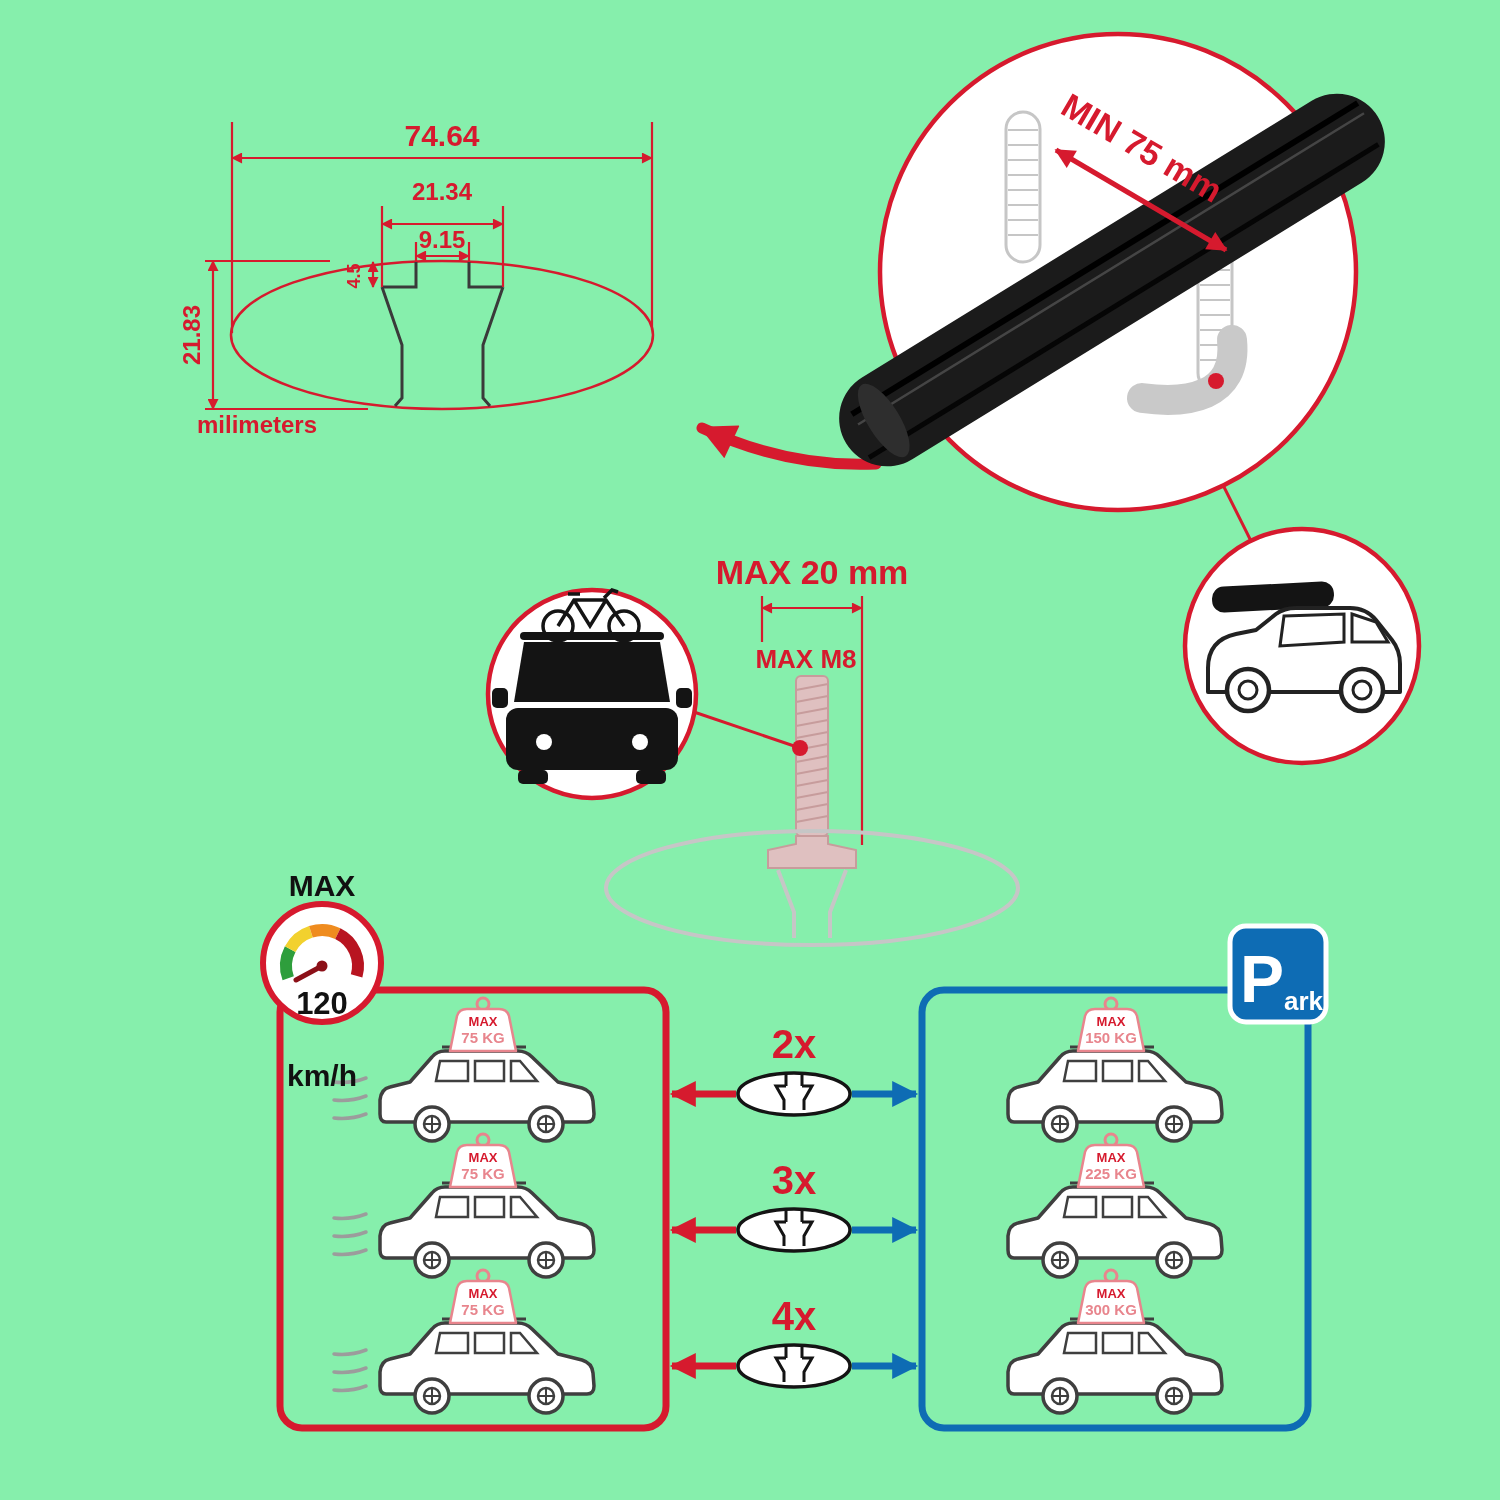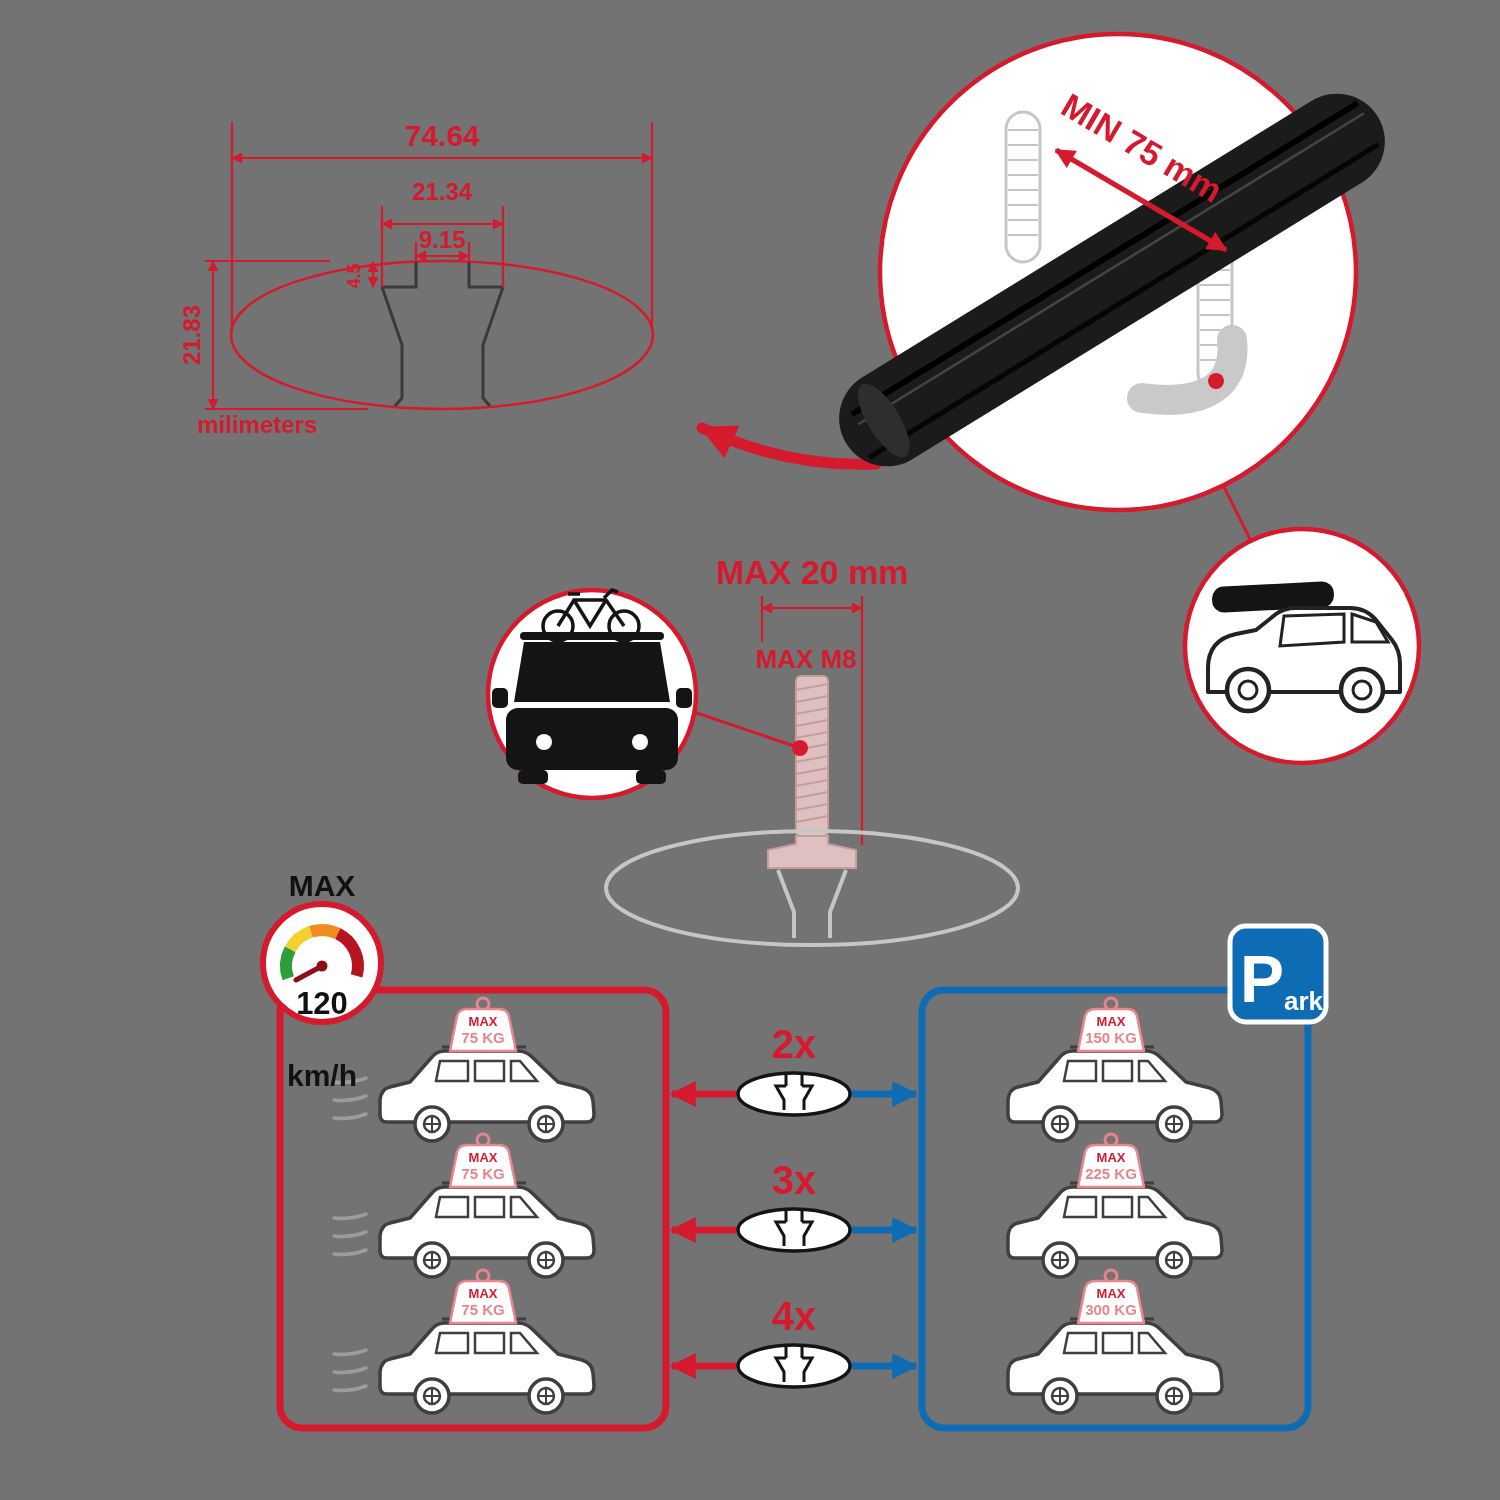--- a/index.html
+++ b/index.html
@@ -1,16 +1,16 @@
 <!DOCTYPE html>
 <html><head>
 <meta charset="utf-8">
 <style>
   html,body { margin:0; padding:0; background:#ffffff; }
-  .canvas { position:relative; width:1500px; height:1500px; background:#737373; overflow:hidden; }
+  .canvas { position:relative; width:1500px; height:1500px; background:#86efac; overflow:hidden; }
   svg text { font-family:"Liberation Sans", sans-serif; }
   .dim-lg  { fill:#d61a2e; font-size:30px; font-weight:600; text-anchor:middle; }
   .dim-md  { fill:#d61a2e; font-size:24px; font-weight:600; text-anchor:middle; }
   .dim-sm  { fill:#d61a2e; font-size:18px; font-weight:600; text-anchor:middle; }
   .dimline { stroke:#d61a2e; stroke-width:2.2; fill:none; }
   .red-title { fill:#d61a2e; font-size:34px; font-weight:700; text-anchor:middle; }
   .red-sub   { fill:#d61a2e; font-size:26px; font-weight:700; text-anchor:middle; }
   .min-label { fill:#d61a2e; font-size:34px; font-weight:700; text-anchor:middle; }
   .blk-label { fill:#111111; font-size:30px; font-weight:700; text-anchor:middle; }
   .blk-value { fill:#111111; font-size:31px; font-weight:700; text-anchor:middle; }

